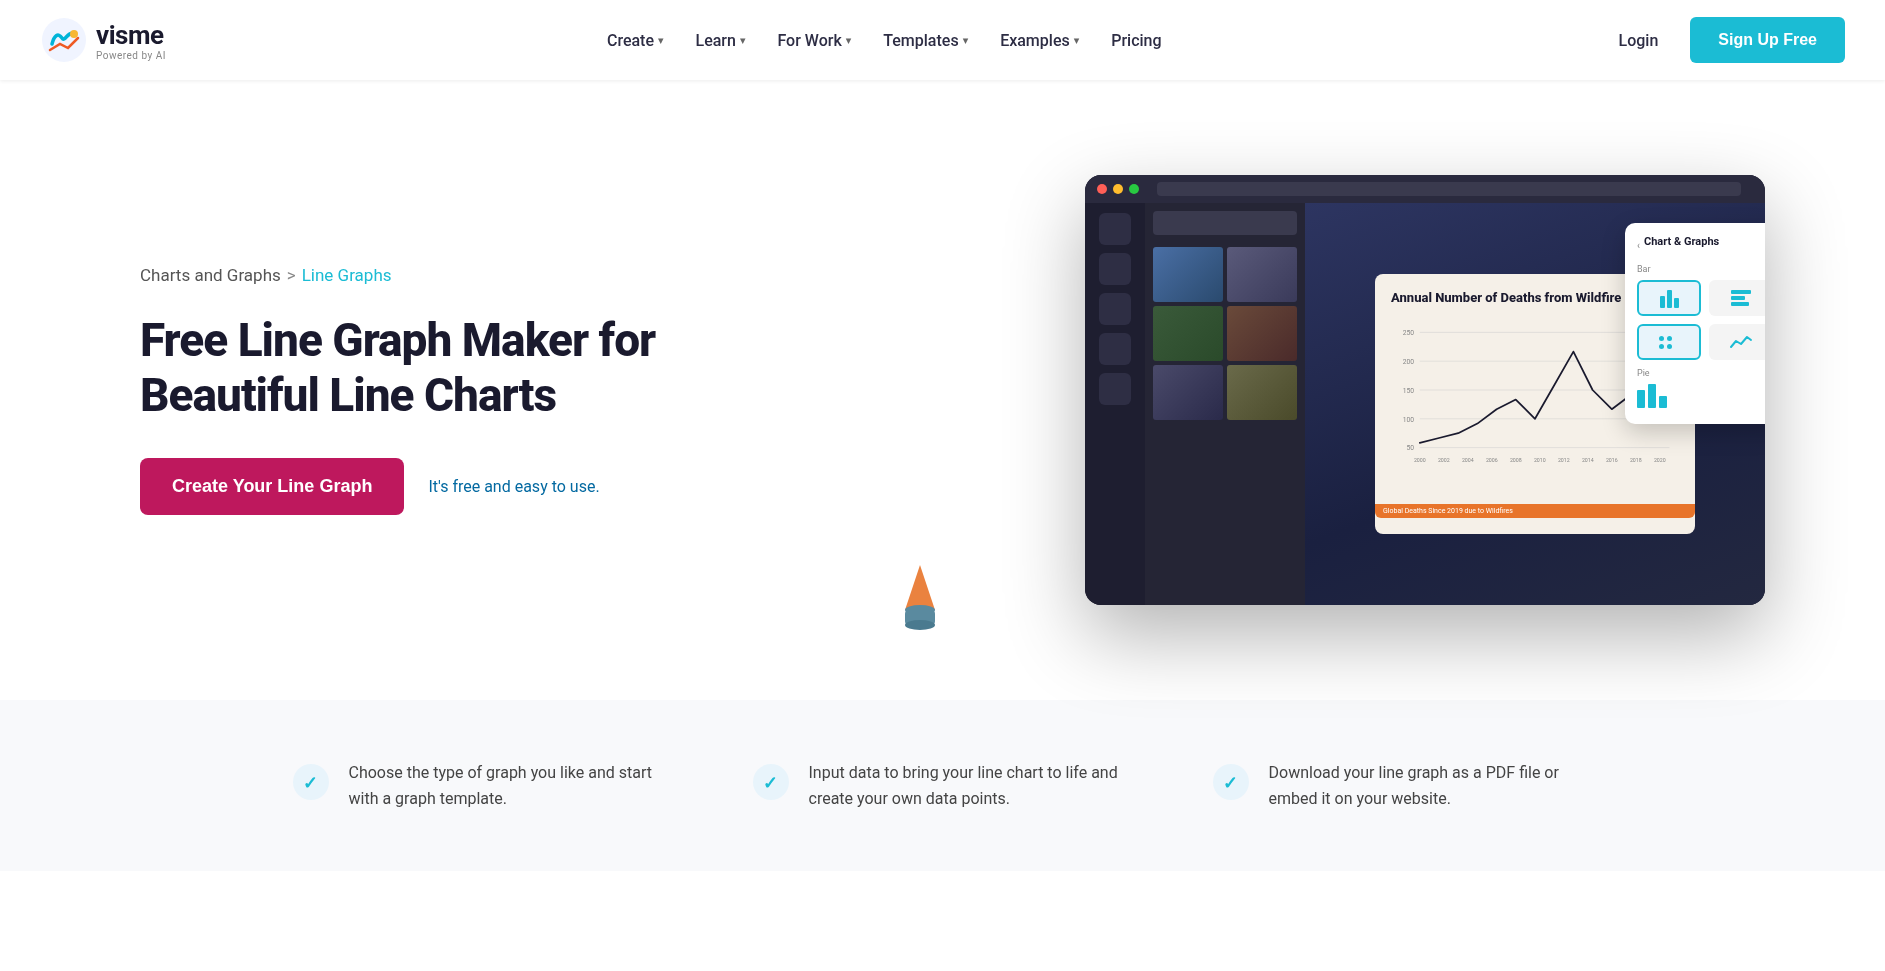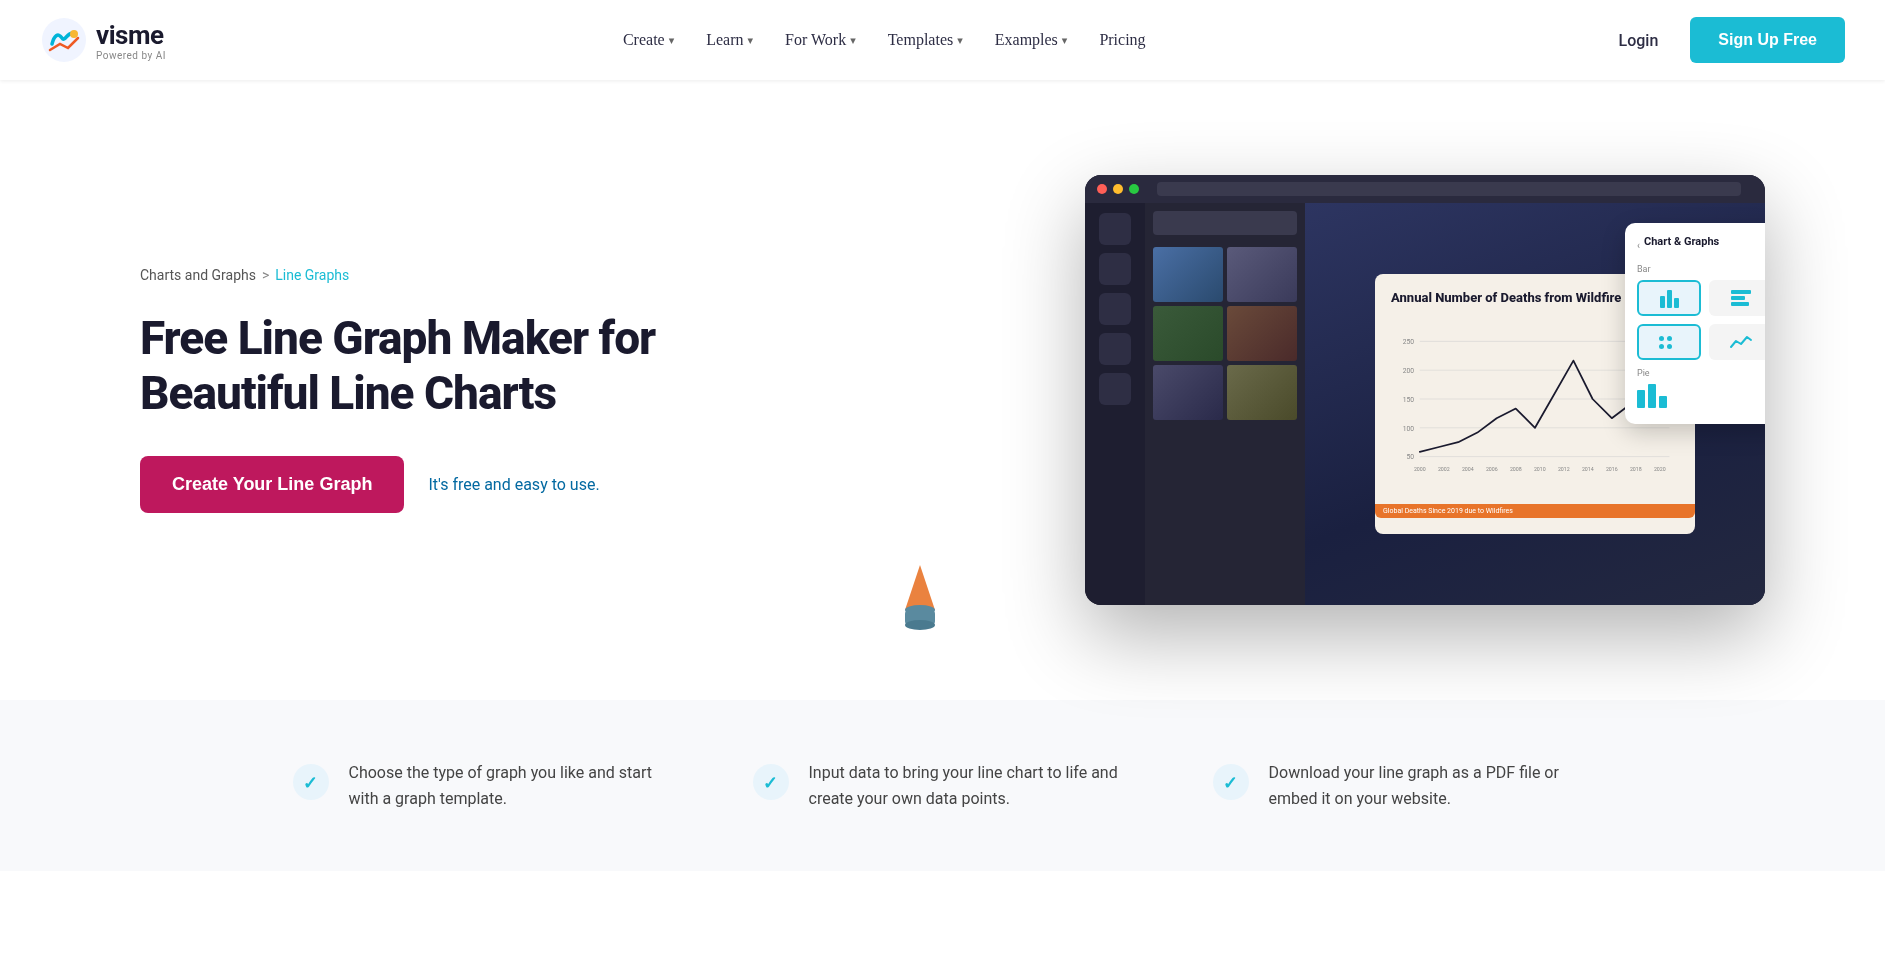--- a/index.html
+++ b/index.html
@@ -11,21 +11,21 @@
       padding: 0 40px; height: 80px;
       background: #fff; box-shadow: 0 1px 4px rgba(0,0,0,0.08);
       position: sticky; top: 0; z-index: 100;
     }
     .nav-logo { display: flex; align-items: center; gap: 8px; text-decoration: none; }
     .logo-icon { width: 48px; height: 48px; }
     .logo-text { display: flex; flex-direction: column; }
     .logo-name { font-size: 26px; font-weight: 700; color: #1a1a2e; letter-spacing: -0.5px; }
     .logo-sub { font-size: 10px; color: #888; letter-spacing: 0.5px; }
 
-    .nav-links { display: flex; align-items: flex-start; gap: 0; font-family: Liberation Serif, serif; }
+    .nav-links { display: flex; align-items: flex-start; gap: 0; }
     .nav-item {
       display: flex; align-items: center; gap: 4px;
       padding: 8px 16px; font-size: 16px; color: #2d2d44;
       cursor: pointer; border-radius: 6px; font-weight: 500;
       transition: background 0.15s;
     }
     .nav-chevron { font-size: 11px; color: #666; margin-top: 1px; }
 
     .nav-right { display: flex; align-items: center; gap: 16px; }
     .btn-login {
@@ -41,21 +41,21 @@
     
     .hero {
       display: flex; align-items: center; justify-content: space-between;
       padding: 60px 120px 60px 140px;
       min-height: 620px;
       background: #fff;
       position: relative;
     }
     .hero-left { max-width: 560px; flex-shrink: 0; }
 
-    .breadcrumb { display: flex; align-items: center; gap: 6px; margin-bottom: 28px; font-size: 14px; }
+    .breadcrumb { display: flex; align-items: center; gap: 6px; margin-bottom: 28px; font-size: 17px; }
     .breadcrumb-link { color: #555; text-decoration: none; }
     .breadcrumb-sep { color: #888; }
     .breadcrumb-current { color: #1bbcd4; }
 
     .hero-title {
       font-size: 46px; font-weight: 800; line-height: 1.18;
       color: #1a1a2e; margin-bottom: 36px; letter-spacing: -1px;
     }
 
     .hero-cta { display: flex; align-items: center; gap: 24px; margin-bottom: 0; }
@@ -137,21 +137,21 @@
     }
     .chart-card {
       background: #f5f0e8;
       width: 320px; height: 260px;
       border-radius: 8px;
       padding: 16px;
       position: relative;
     }
     .chart-title {
       font-size: 13px; font-weight: 800; color: #1a1a2e;
-      margin-bottom: 12px; line-height: 1.3;
+      margin-bottom: 3px; line-height: 1.3;
     }
     .chart-area { position: relative; height: 160px; }
     .chart-svg { width: 100%; height: 100%; }
 
     
     .chart-panel-overlay {
       position: absolute; right: -20px; top: 20px;
       background: #fff; border-radius: 10px;
       width: 160px; padding: 12px;
       box-shadow: 0 8px 24px rgba(0,0,0,0.2);

